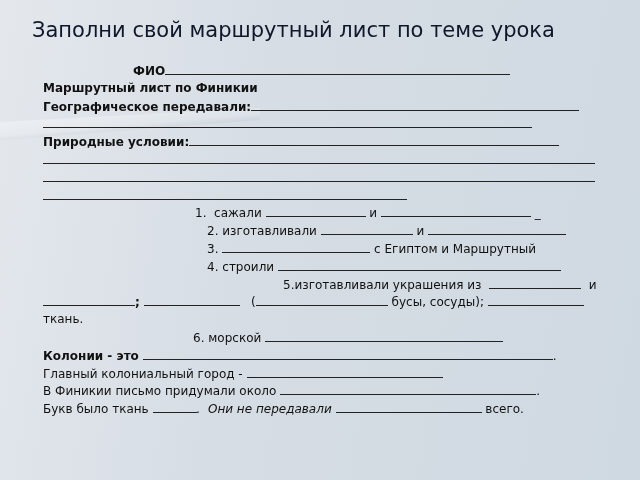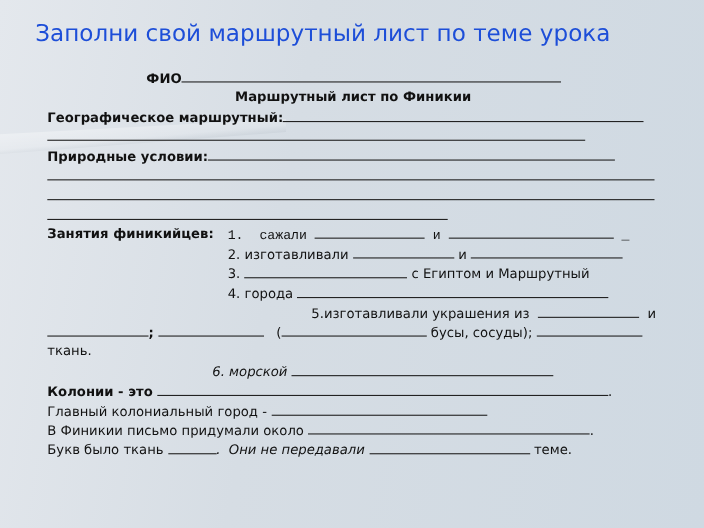--- a/index.html
+++ b/index.html
@@ -10,71 +10,70 @@
     color: #111;
   }
   .swoosh {
     position: absolute; left: 0; top: 108px; width: 260px; height: 40px;
     background: linear-gradient(175deg, rgba(255,255,255,0.55) 0%, rgba(255,255,255,0.15) 45%, rgba(190,198,206,0.35) 55%, rgba(255,255,255,0) 100%);
     clip-path: polygon(0 35%, 100% 0, 100% 30%, 0 80%);
     pointer-events: none;
   }
   .title {
     position: absolute; left: 32px; top: 18px;
-    font-size: 21px; font-weight: normal; color: #1d4ed8; white-space: nowrap;
+    font-size: 21px; font-weight: normal; color: #0f172a; white-space: nowrap;
   }
   .sheet {
     position: absolute; left: 43px; top: 62px; width: 556px;
     font-size: 12px; line-height: 17.8px;
   }
   .row { white-space: nowrap; position: relative; height: 17.8px; }
   .b { font-weight: bold; }
   .blank { display: inline-block; border-bottom: 1px solid #222; height: 12px; vertical-align: baseline; }
-  .center { text-align: center; }
+  .center { }
   .indent { padding-left: 164px; }
 </style>
 </head>
 <body>
 
 <div class="swoosh"></div>
 
 <div class="title">Заполни свой маршрутный лист по теме урока</div>
 
 <div class="sheet">
 
   <div class="row" style="padding-left:90px;">
     <span class="b">ФИО</span><span class="blank" style="width:345px;"></span>
   </div>
 
   <div class="row center b">Маршрутный лист по Финикии</div>
 
   <div class="row">
-    <span class="b">Географическое маршрутный:</span><span class="blank" style="width:328px;"></span>
+    <span class="b">Географическое передавали:</span><span class="blank" style="width:328px;"></span>
   </div>
   <div class="row">
     <span class="blank" style="width:489px;"></span>
   </div>
 
   <div class="row">
     <span class="b">Природные условии:</span><span class="blank" style="width:370px;"></span>
   </div>
   <div class="row">
     <span class="blank" style="width:552px;"></span>
   </div>
   <div class="row">
     <span class="blank" style="width:552px;"></span>
   </div>
   <div class="row">
     <span class="blank" style="width:364px;"></span>
   </div>
 
 
   <div class="row">
-    <span class="b">Занятия финикийцев:</span>
-    <span style="position:absolute; left:164px;font-family:Liberation Mono, monospace;">
+    <span style="position:absolute; left:152px;">
       <span>1.</span>&nbsp;&nbsp;<span>сажали</span>
       <span class="blank" style="width:100px;"></span>
       <span>и</span>
       <span class="blank" style="width:150px;"></span>
       <span>_</span>
     </span>
   </div>
 
   <div class="row indent">
     <span>2.</span> <span>изготавливали</span>
@@ -83,41 +82,41 @@
     <span class="blank" style="width:138px;"></span>
   </div>
 
   <div class="row indent">
     <span>3.</span>
     <span class="blank" style="width:148px;"></span>
     <span>с Египтом и Маршрутный</span>
   </div>
 
   <div class="row indent">
-    <span>4.</span> <span>города</span>
+    <span>4.</span> <span>строили</span>
     <span class="blank" style="width:283px;"></span>
   </div>
 
   <div class="row" style="padding-left:240px;">
     <span>5.</span><span>изготавливали украшения из</span>
     &nbsp;<span class="blank" style="width:92px;"></span>
     &nbsp;<span>и</span>
   </div>
 
   <div class="row">
     <span class="blank" style="width:92px;"></span><span class="b">;</span>
     <span class="blank" style="width:96px;"></span>
     &nbsp;&nbsp;<span>(</span><span class="blank" style="width:132px;"></span>
     <span>бусы, сосуды);</span>
     <span class="blank" style="width:96px;"></span>
   </div>
 
   <div class="row">ткань.</div>
 
-  <div class="row" style="padding-left:150px;font-style:italic;">
+  <div class="row" style="padding-left:150px;">
     <span>6.</span> <span>морской</span>
     <span class="blank" style="width:238px;"></span>
   </div>
 
   <div class="row">
     <span class="b">Колонии - это</span>
     <span class="blank" style="width:410px;"></span><span>.</span>
   </div>
 
   <div class="row">
@@ -127,16 +126,16 @@
 
   <div class="row">
     <span>В Финикии письмо придумали около</span>
     <span class="blank" style="width:256px;"></span><span>.</span>
   </div>
 
   <div class="row">
     <span>Букв было ткань</span>
     <span class="blank" style="width:44px;"></span><span style="white-space:pre;font-style:italic;">.  Они не передавали</span>
     <span class="blank" style="width:146px;"></span>
-    <span>теме.</span>
+    <span>всего.</span>
   </div>
 
 </div>
 
 </body></html>

